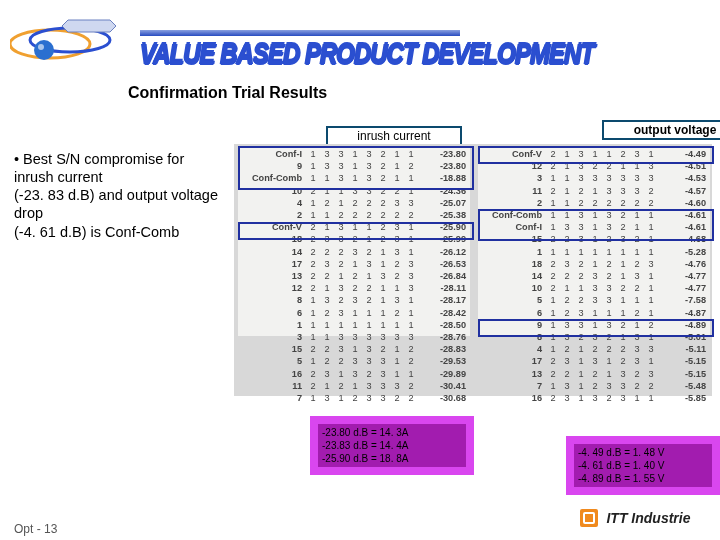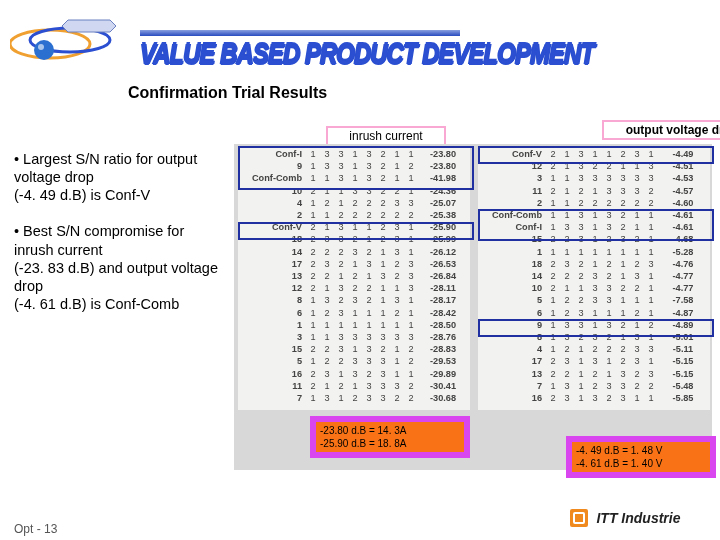--- a/index.html
+++ b/index.html
@@ -52,43 +52,43 @@
   .title {
     position: absolute;
     left: 128px;
     top: 84px;
     font-size: 16px;
     font-weight: bold;
     color: #000;
   }
   .label-box {
     position: absolute;
-    border: 2px solid #f9a8d4;
+    border: 2px solid #0c4a6e;
     background: #fff;
     font-size: 12px;
-    padding: 1px 12px;
+    padding: 1px 20px;
     text-align: center;
   }
   .lbl-inrush { left: 326px; top: 126px; width: 92px; }
   .lbl-output { left: 602px; top: 120px; width: 132px; font-weight: bold; }
   .bullets {
     position: absolute;
     left: 14px;
     top: 150px;
     width: 210px;
     font-size: 14.5px;
     line-height: 1.25;
   }
   .bullets .grp { margin-bottom: 18px; }
   .tbl-area {
     position: absolute;
     left: 234px;
     top: 144px;
     width: 478px;
-    height: 326px;
+    height: 252px;
     background: #d8d8d8;
     font-size: 10px;
   }
   .tbl-col {
     position: absolute;
     top: 4px;
     bottom: 60px;
     background: #f2f2f0;
   }
   .tbl-left { left: 4px; width: 232px; }
@@ -99,37 +99,37 @@
     font-size: 9.2px;
     color: #444;
   }
   table.dtbl td {
     padding: 0 2px;
     text-align: center;
     line-height: 12.2px;
     white-space: nowrap;
   }
   table.dtbl td.lbl { text-align: right; font-weight: bold; width: 62px; padding-right:4px;}
-  table.dtbl td.sn  { text-align: center; width: 46px; font-weight: bold; padding-right:4px;}
+  table.dtbl td.sn  { text-align: right; width: 46px; font-weight: bold; padding-right:4px;}
   .box-blue {
     position: absolute;
     border: 2px solid #2030a0;
     pointer-events: none;
   }
   .info-box {
     position: absolute;
-    border: 6px solid #d946ef;
-    background: #f97316;
+    border: 8px solid #d946ef;
+    background: #a21caf;
     font-size: 10px;
     line-height: 1.3;
     padding: 2px 4px;
   } 
   .footer-logo {
     position: absolute;
-    right: 20px;
+    right: 10px;
     bottom: 8px;
     width: 130px;
     height: 24px;
     margin-top: 16px;
   }
   .footer-logo .sq {
     display:inline-block; width:18px; height:18px; background:#f08a1e; vertical-align:middle;
     border-radius:2px;
     position:relative;
   }
@@ -161,22 +161,20 @@
   </div>
   <div class="banner">VALUE BASED PRODUCT DEVELOPMENT</div>
 </div>
 
 <div class="title">Confirmation Trial Results</div>
 
 <div class="label-box lbl-inrush">inrush current</div>
 <div class="label-box lbl-output">output voltage drop</div>
 
 <div class="bullets">
-  <div class="grp" style="white-space:pre-line">• Largest S/N ratio for output voltage drop
-(-4. 49 d.B) is Conf-V</div>
   <div class="grp" style="white-space:pre-line">• Best S/N compromise for inrush current
 (-23. 83 d.B) and output voltage drop
 (-4. 61 d.B) is Conf-Comb</div>
 </div>
 
 <div class="tbl-area">
   <div class="tbl-col tbl-left">
     <table class="dtbl" id="tbl-left">
         <tbody>
           <tr>
@@ -206,21 +204,21 @@
           <tr>
             <td class="lbl">Conf-Comb</td>
             <td>1</td>
             <td>1</td>
             <td>3</td>
             <td>1</td>
             <td>3</td>
             <td>2</td>
             <td>1</td>
             <td>1</td>
-            <td class="sn">-41.98</td>
+            <td class="sn">-18.88</td>
           </tr>
           <tr>
             <td class="lbl">10</td>
             <td>2</td>
             <td>1</td>
             <td>1</td>
             <td>3</td>
             <td>3</td>
             <td>2</td>
             <td>2</td>
@@ -695,25 +693,27 @@
 
   <div class="box-blue" style="left:4px; top:2px; width:232px; height:40px;"></div>
   <div class="box-blue" style="left:4px; top:78px; width:232px; height:14px;"></div>
 
   <div class="box-blue" style="left:244px; top:2px; width:232px; height:14px;"></div>
   <div class="box-blue" style="left:244px; top:65px; width:232px; height:28px;"></div>
   <div class="box-blue" style="left:244px; top:175px; width:232px; height:14px;"></div>
 
   <div class="info-box" id="info-inrush" style="left:76px; top:272px; width:140px;">
       <div>-23.80 d.B = 14. 3A</div>
+      <div>-23.83 d.B = 14. 4A</div>
       <div>-25.90 d.B = 18. 8A</div>
     </div>
   <div class="info-box" id="info-output" style="left:332px; top:272px; width:130px;margin-top:20px;">
       <div>-4. 49 d.B = 1. 48 V</div>
       <div>-4. 61 d.B = 1. 40 V</div>
+      <div>-4. 89 d.B = 1. 55 V</div>
     </div>
 </div>
 
 <div class="slidenum">Opt - 13</div>
 
 <div class="footer-logo">
   <span class="sq"></span>
   <span class="txt">ITT Industrie</span>
 </div>
 

